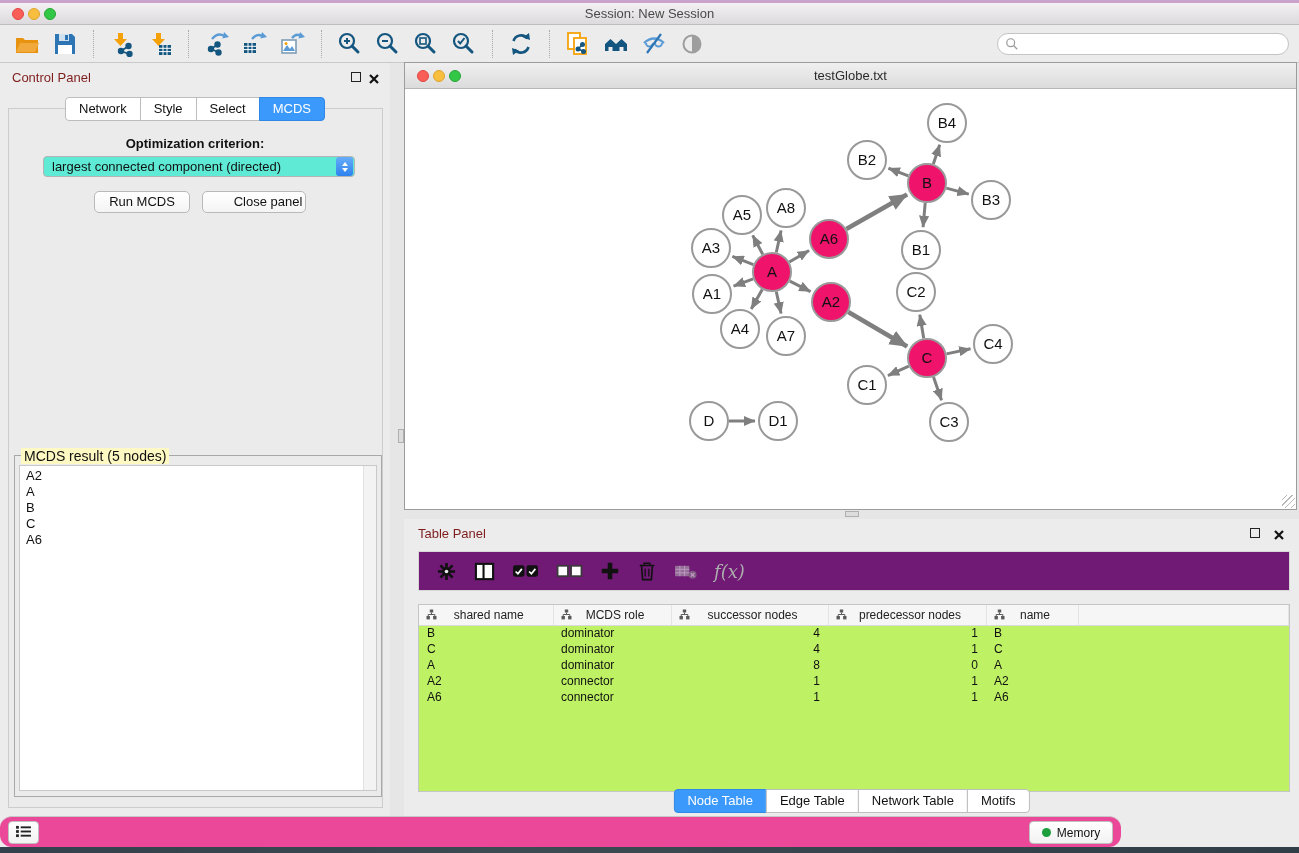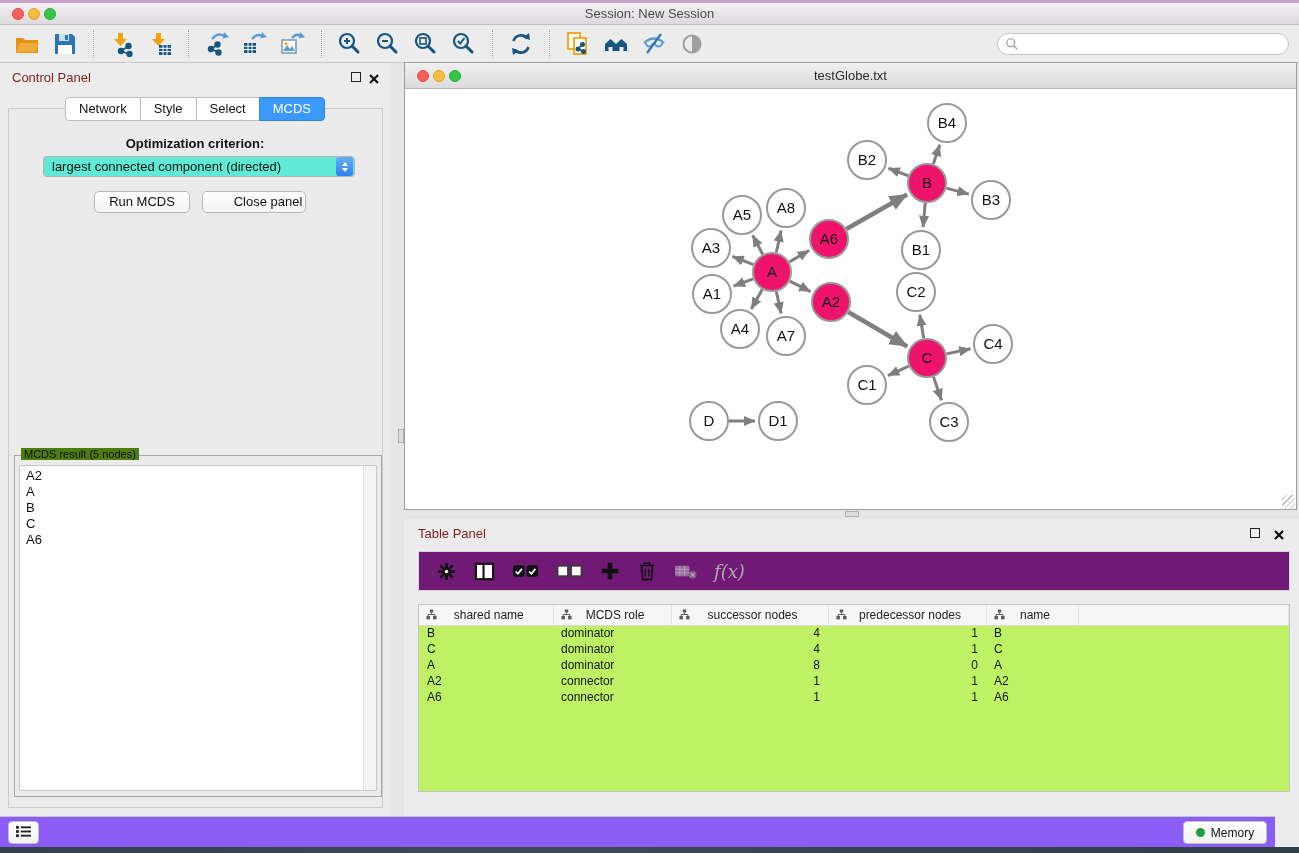--- a/index.html
+++ b/index.html
@@ -38,21 +38,21 @@
   .seg-tab.last { border-radius:0 4px 4px 0; }
   .seg-tab.selected { background:#3B99FC; border-color:#2F87E6; color:#FFF; }
   .opt-label { position:absolute; left:0; top:73px; width:390px; text-align:center; font-size:13px;font-weight:bold; }
   .dropdown { position:absolute; left:43px; top:93px; width:312px; height:21px; background:#5eead4; border:1px solid #B4B4B4; border-radius:4px; display:flex; align-items:center; }
   .dropdown-text { flex:1; padding-left:8px; font-size:13px; white-space:nowrap; overflow:hidden; }
   .dropdown-stepper { width:17px; height:19px; margin-right:1px; border-radius:3px; background:linear-gradient(#66ACF9,#2E82EE); display:flex; flex-direction:column; align-items:center; justify-content:center; gap:2px; }
   .arr-up { width:0; height:0; border-left:3.5px solid transparent; border-right:3.5px solid transparent; border-bottom:4px solid #FFF; }
   .arr-dn { width:0; height:0; border-left:3.5px solid transparent; border-right:3.5px solid transparent; border-top:4px solid #FFF; }
   .push-btn { position:absolute; top:128px; height:22px; background:linear-gradient(#FFFFFF,#F4F4F4); border:1px solid #B9B9B9; border-radius:5px; font-size:13px; text-align:center; line-height:20px; color:#111; }
   .group-box { position:absolute; left:14px; top:392px; width:368px; height:342px; border:1px solid #A8A8A8; }
-  .group-legend { position:absolute; left:6px; top:-8px; background:#4d7c0f; padding:0 3px; font-size:11px; }
+  .group-legend { position:absolute; left:6px; top:-8px; background:#fef9c3; padding:0 3px; font-size:14px; }
   .group-list { position:absolute; left:4px; top:9px; right:4px; bottom:5px; background:#FFF; border:1px solid #C9C9C9; }
   .scroll-track { position:absolute; right:0; top:0; bottom:0; width:13px; background:#F3F3F3; border-left:1px solid #E2E2E2; }
   .list-items { position:absolute; left:6px; top:2px; right:16px; }
   .list-item { font-size:13px; line-height:16px; }
 
   
   .workspace { left:390px; top:63px; width:909px; height:753px; background:#E6E6E6; }
   .net-window { left:404px; top:62px; width:893px; height:448px; background:#FFF; border:1px solid #9C9C9C; }
   .net-titlebar { position:absolute; left:0; top:0; right:0; height:26px; background:linear-gradient(#F0F0F0,#DBDBDB); border-bottom:1px solid #B6B6B6; }
   .net-title { width:100%; text-align:center; line-height:25px; font-size:13px; color:#2B2B2B; }
@@ -71,21 +71,21 @@
   table.data { border-collapse:collapse; table-layout:fixed; width:100%; font-size:12px; }
   table.data th { height:20px; font-weight:normal; background:#F6F6F6; border-bottom:1px solid #DADADA; border-right:1px solid #E4E4E4; color:#222; }
   table.data th .th-inner { display:flex; align-items:center; }
   table.data th .th-icon { margin-left:7px; display:inline-flex; }
   table.data th .th-label { flex:1; text-align:center; padding-right:12px; }
   table.data td { height:16px; padding:0 8px; white-space:nowrap; color:#111; }
   td.num { text-align:right; padding-right:14px; }
   .tp-tabs { left:50%; transform:translateX(-50%); top:270px; }
 
   
-  .status-bar { left:0; top:816px; width:1275px; height:31px; background:#8b5cf6; border-top:1px solid #C6C6C6; }
+  .status-bar { left:0; top:816px; width:1121px; height:31px; background:#ec4899; border-top:1px solid #C6C6C6;border-radius:12px; }
   .sb-btn { position:absolute; top:4px; height:23px; background:linear-gradient(#FFFFFF,#F2F2F2); border:1px solid #BFBFBF; border-radius:4px; display:flex; align-items:center; justify-content:center; }
   .memory-dot { width:9px; height:9px; border-radius:50%; background:#1E9E3C; margin-right:6px; }
   .memory-text { font-size:12px; color:#111; }
   .desktop-bottom { left:0; top:847px; width:1299px; height:6px; background:linear-gradient(90deg,#32414B,#3C4A52 40%,#2F3E47); }
 </style>
 </head>
 <body>
 
 <div class="abs desktop-top"></div>
 <div class="abs titlebar">
@@ -591,20 +591,26 @@
             <td>A6</td>
             <td>connector</td>
             <td class="num">1</td>
             <td class="num">1</td>
             <td>A6</td>
             <td></td>
           </tr>
         </tbody>
     </table>
   </div>
+  <div id="tp-tabs" class="seg-row tp-tabs" style="position:absolute;">
+      <div class="seg-tab first selected">Node Table</div>
+      <div class="seg-tab">Edge Table</div>
+      <div class="seg-tab">Network Table</div>
+      <div class="seg-tab last">Motifs</div>
+    </div>
 </div>
 
 <div class="abs status-bar">
   <div class="sb-btn" style="left:8px;width:31px;">
     <span>
       <svg viewBox="0 0 18 14" width="17" height="13">
           <g fill="#222">
             <rect x="1" y="1" width="3" height="3"></rect>
             <rect x="1" y="5.5" width="3" height="3"></rect>
             <rect x="1" y="10" width="3" height="3"></rect>

